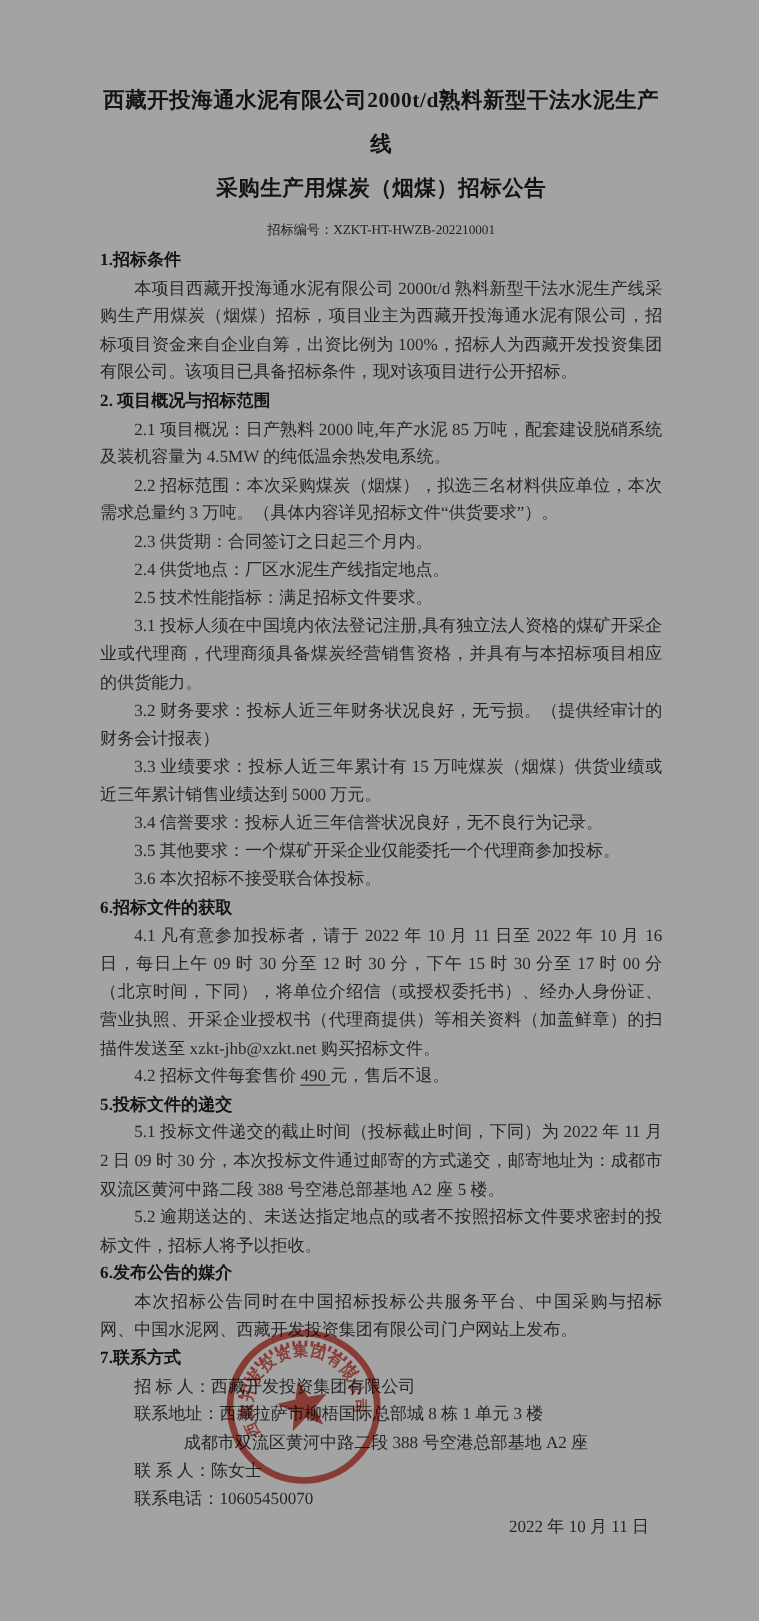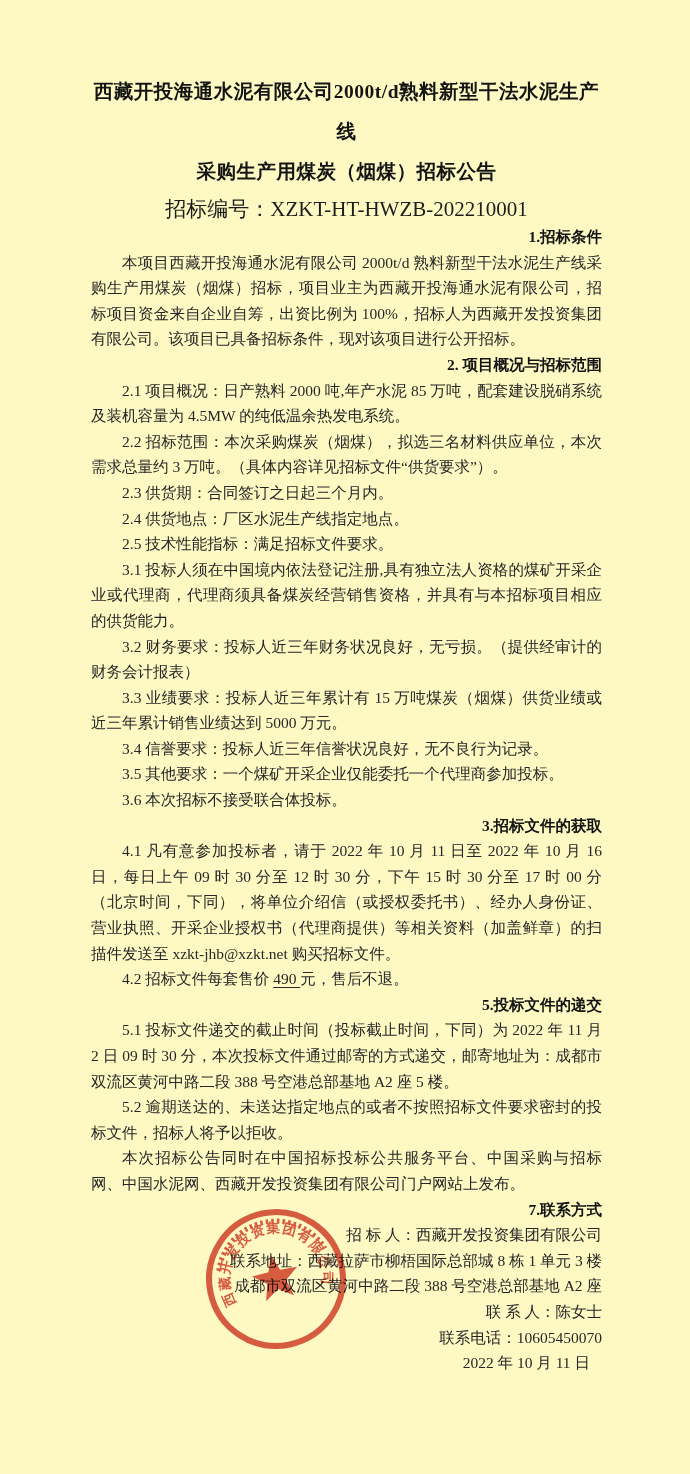--- a/index.html
+++ b/index.html
@@ -1,45 +1,45 @@
 <!DOCTYPE html>
 <html lang="zh"><head>
 <meta charset="utf-8">
 <style>
   html,body{margin:0;padding:0;background:#ffffff;}
   .page{
     position:relative;
     width:690px;height:1474px;
-    background:#fef9c3;
+    background:#a3a3a3;
     font-family:"Liberation Serif","DejaVu Serif",serif;
     color:#262626;
     overflow:hidden;
   }
   .content{padding:72px 88px 0 91px;}
   .title-line{
     margin:0;
     font-size:19.5px;
     font-weight:bold;
     text-align:center;
     line-height:40px;
     color:#141414;
     letter-spacing:.5px;
   }
   .tender-no{
     text-align:center;
-    font-size:21px;
+    font-size:12px;
     line-height:29px;
     margin-top:3px;
     color:#1c1c1c;
   }
-  .blk{margin:0;font-size:15.5px;line-height:25.6px;text-align:right;}
+  .blk{margin:0;font-size:15.5px;line-height:25.6px;}
   .heading{font-weight:bold;color:#141414;}
   .para{text-indent:2em;text-align:justify;}
   .contact{text-indent:2em;}
-  .contact2{margin-left:96px;}
+  .contact2{margin-left:76px;}
   .blk u{text-decoration:underline;text-underline-offset:3px;}
   .date-line{
     text-align:right;
     font-size:15.5px;
     line-height:25.6px;
     padding-right:12px;
   }
   .seal{
     position:absolute;
     left:200px;top:1203px;
@@ -70,26 +70,27 @@
         <p class="blk para">2.2 招标范围：本次采购煤炭（烟煤），拟选三名材料供应单位，本次需求总量约 3 万吨。（具体内容详见招标文件“供货要求”）。</p>
         <p class="blk para">2.3 供货期：合同签订之日起三个月内。</p>
         <p class="blk para">2.4 供货地点：厂区水泥生产线指定地点。</p>
         <p class="blk para">2.5 技术性能指标：满足招标文件要求。</p>
         <p class="blk para">3.1 投标人须在中国境内依法登记注册,具有独立法人资格的煤矿开采企业或代理商，代理商须具备煤炭经营销售资格，并具有与本招标项目相应的供货能力。</p>
         <p class="blk para">3.2 财务要求：投标人近三年财务状况良好，无亏损。（提供经审计的财务会计报表）</p>
         <p class="blk para">3.3 业绩要求：投标人近三年累计有 15 万吨煤炭（烟煤）供货业绩或近三年累计销售业绩达到 5000 万元。</p>
         <p class="blk para">3.4 信誉要求：投标人近三年信誉状况良好，无不良行为记录。</p>
         <p class="blk para">3.5 其他要求：一个煤矿开采企业仅能委托一个代理商参加投标。</p>
         <p class="blk para">3.6 本次招标不接受联合体投标。</p>
-        <p class="blk heading">3.招标文件的获取</p>
+        <p class="blk heading">6.招标文件的获取</p>
         <p class="blk para">4.1 凡有意参加投标者，请于 2022 年 10 月 11 日至 2022 年 10 月 16 日，每日上午 09 时 30 分至 12 时 30 分，下午 15 时 30 分至 17 时 00 分（北京时间，下同），将单位介绍信（或授权委托书）、经办人身份证、营业执照、开采企业授权书（代理商提供）等相关资料（加盖鲜章）的扫描件发送至 xzkt-jhb@xzkt.net 购买招标文件。</p>
         <p class="blk para"><span>4.2 招标文件每套售价 </span><u>490 </u><span>元，售后不退。</span></p>
         <p class="blk heading">5.投标文件的递交</p>
         <p class="blk para">5.1 投标文件递交的截止时间（投标截止时间，下同）为 2022 年 11 月 2 日 09 时 30 分，本次投标文件通过邮寄的方式递交，邮寄地址为：成都市双流区黄河中路二段 388 号空港总部基地 A2 座 5 楼。</p>
         <p class="blk para">5.2 逾期送达的、未送达指定地点的或者不按照招标文件要求密封的投标文件，招标人将予以拒收。</p>
+        <p class="blk heading">6.发布公告的媒介</p>
         <p class="blk para">本次招标公告同时在中国招标投标公共服务平台、中国采购与招标网、中国水泥网、西藏开发投资集团有限公司门户网站上发布。</p>
         <p class="blk heading">7.联系方式</p>
         <p class="blk contact">招 标 人：西藏开发投资集团有限公司</p>
         <p class="blk contact">联系地址：西藏拉萨市柳梧国际总部城 8 栋 1 单元 3 楼</p>
         <p class="blk contact2">成都市双流区黄河中路二段 388 号空港总部基地 A2 座</p>
         <p class="blk contact">联 系 人：陈女士</p>
         <p class="blk contact">联系电话：10605450070</p>
       </div>
     <div class="date-line">2022 年 10 月 11 日</div>
   </div>

